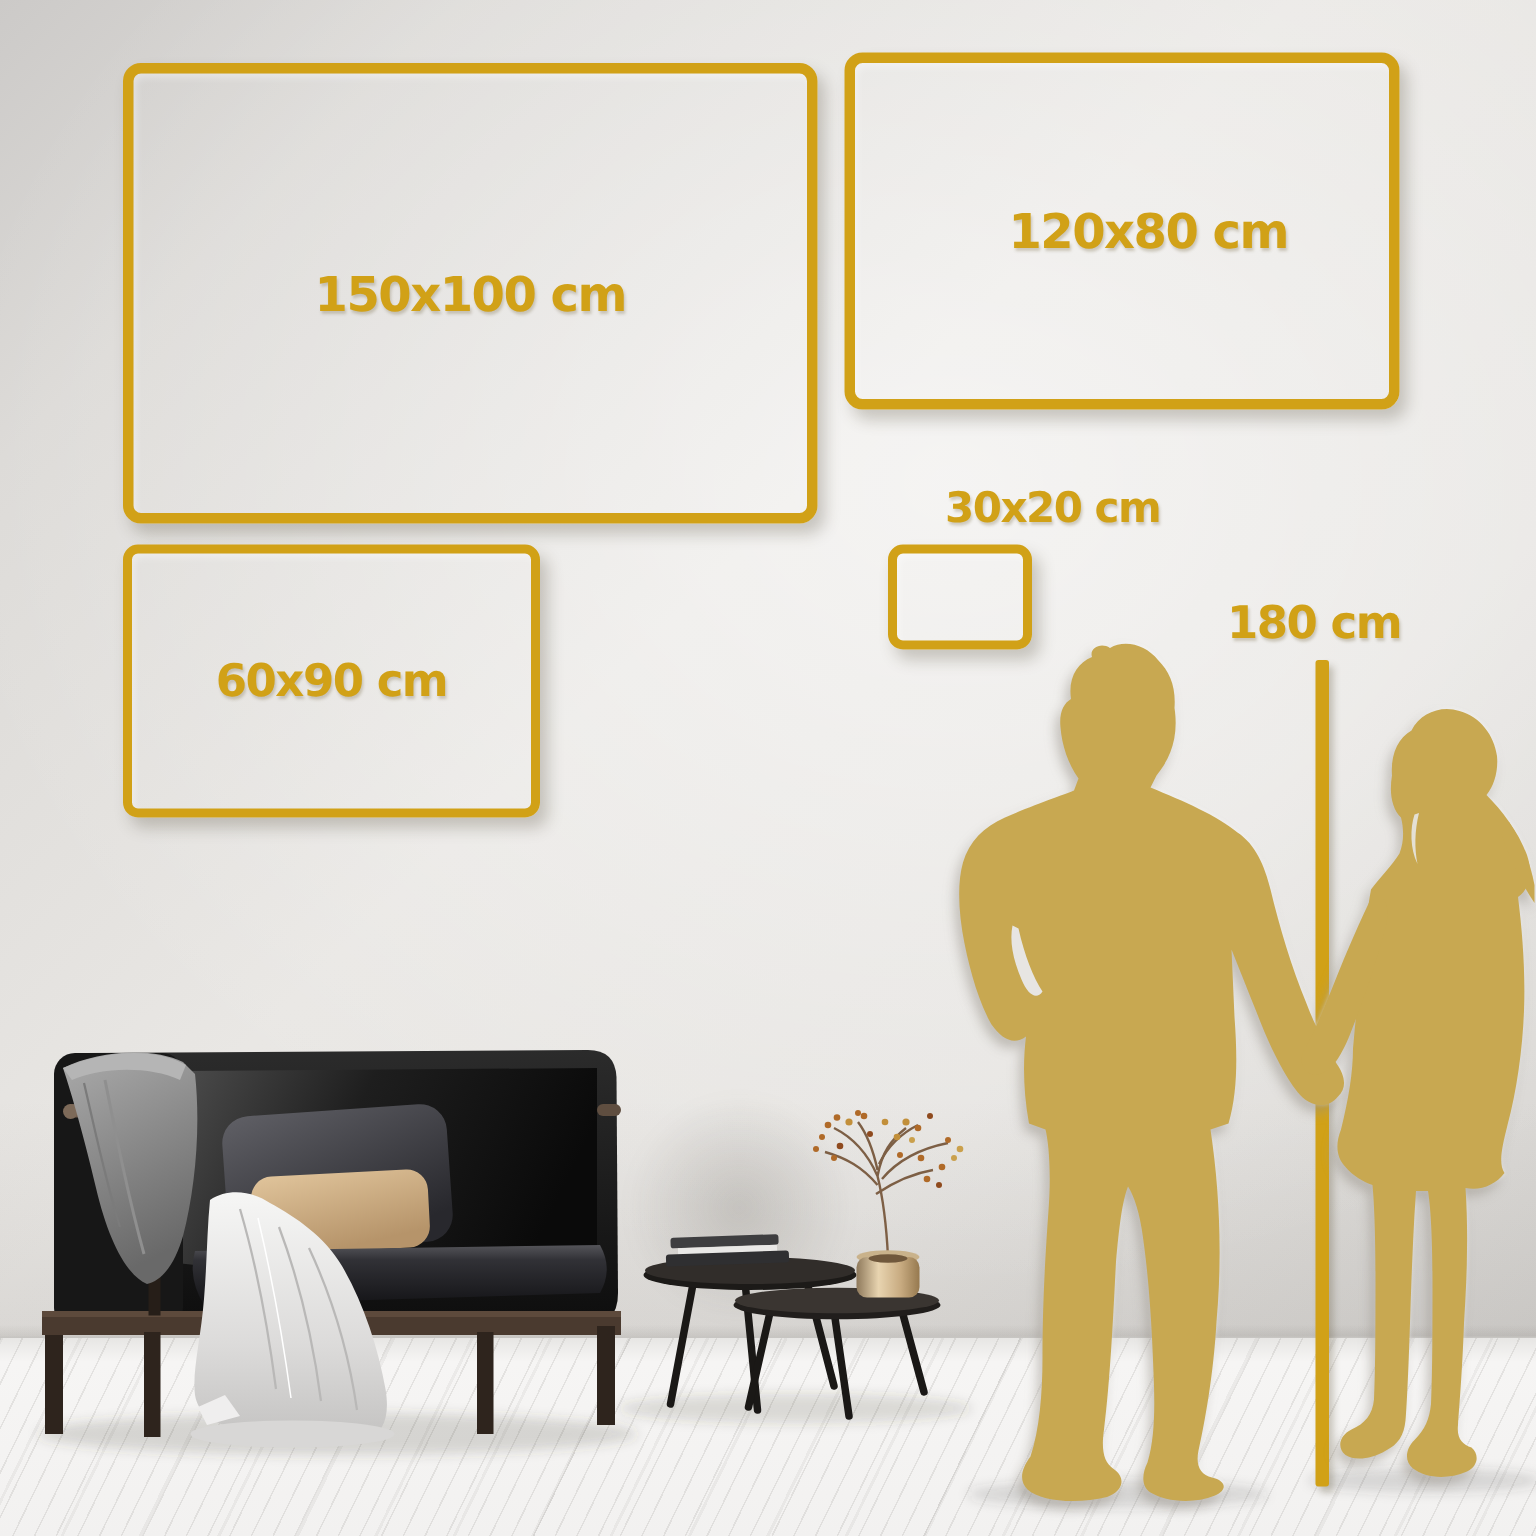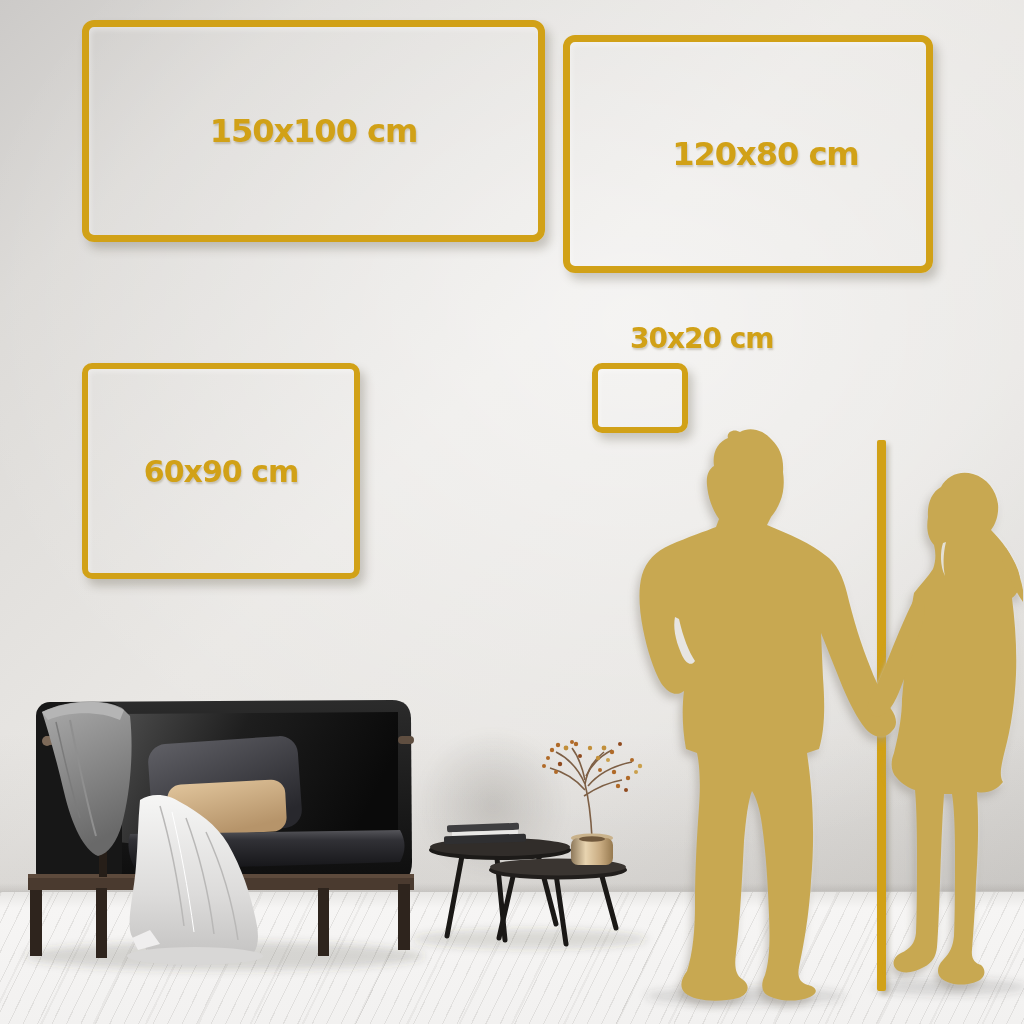--- a/index.html
+++ b/index.html
@@ -39,23 +39,23 @@
     position:absolute;box-sizing:border-box;border:7px solid var(--gold);
     border-radius:12px;
     box-shadow:5px 7px 10px rgba(70,62,45,0.25), inset 2px 3px 5px rgba(255,255,255,0.35);
     display:flex;align-items:center;justify-content:center;
   }
   .frame.small{border-width:6px;border-radius:10px;}
   .size-label{
     color:var(--gold);font-weight:700;letter-spacing:-1px;
     text-shadow:1px 2px 2px rgba(95,80,35,0.25);white-space:nowrap;
   }
-  .frame-a{left:82px;top:20px;width:463px;height:222px;}
+  .frame-a{left:82px;top:42px;width:463px;height:307px;}
   .frame-b{left:563px;top:35px;width:370px;height:238px;padding-left:35px;}
-  .frame-c{left:82px;top:363px;width:278px;height:216px;}
+  .frame-c{left:82px;top:363px;width:278px;height:182px;}
   .frame-d{left:382px;top:362px;width:186px;height:128px;}
   .frame-e{left:592px;top:363px;width:96px;height:70px;}
   .fs-a{font-size:32px;} .fs-c{font-size:30px;}
   .label-e{position:absolute;left:587px;top:322px;font-size:28px;margin-left:43px;}
   
   .ruler-line{
     position:absolute;left:877px;top:440px;width:9px;height:551px;
     background:var(--gold);border-radius:2px;
     box-shadow:3px 4px 5px rgba(95,85,55,0.30);
     z-index:3;
@@ -275,14 +275,15 @@
     <div class="frame frame-b">
       <span class="size-label fs-a">120x80 cm</span>
     </div>
     <div class="frame frame-c small">
       <span class="size-label fs-c">60x90 cm</span>
     </div>
     <div class="frame frame-e small"></div>
     <span class="size-label label-e">30x20 cm</span>
   </div>
 
+  <div class="size-label ruler-label">180 cm</div>
 
 </div>
 
 </body></html>

